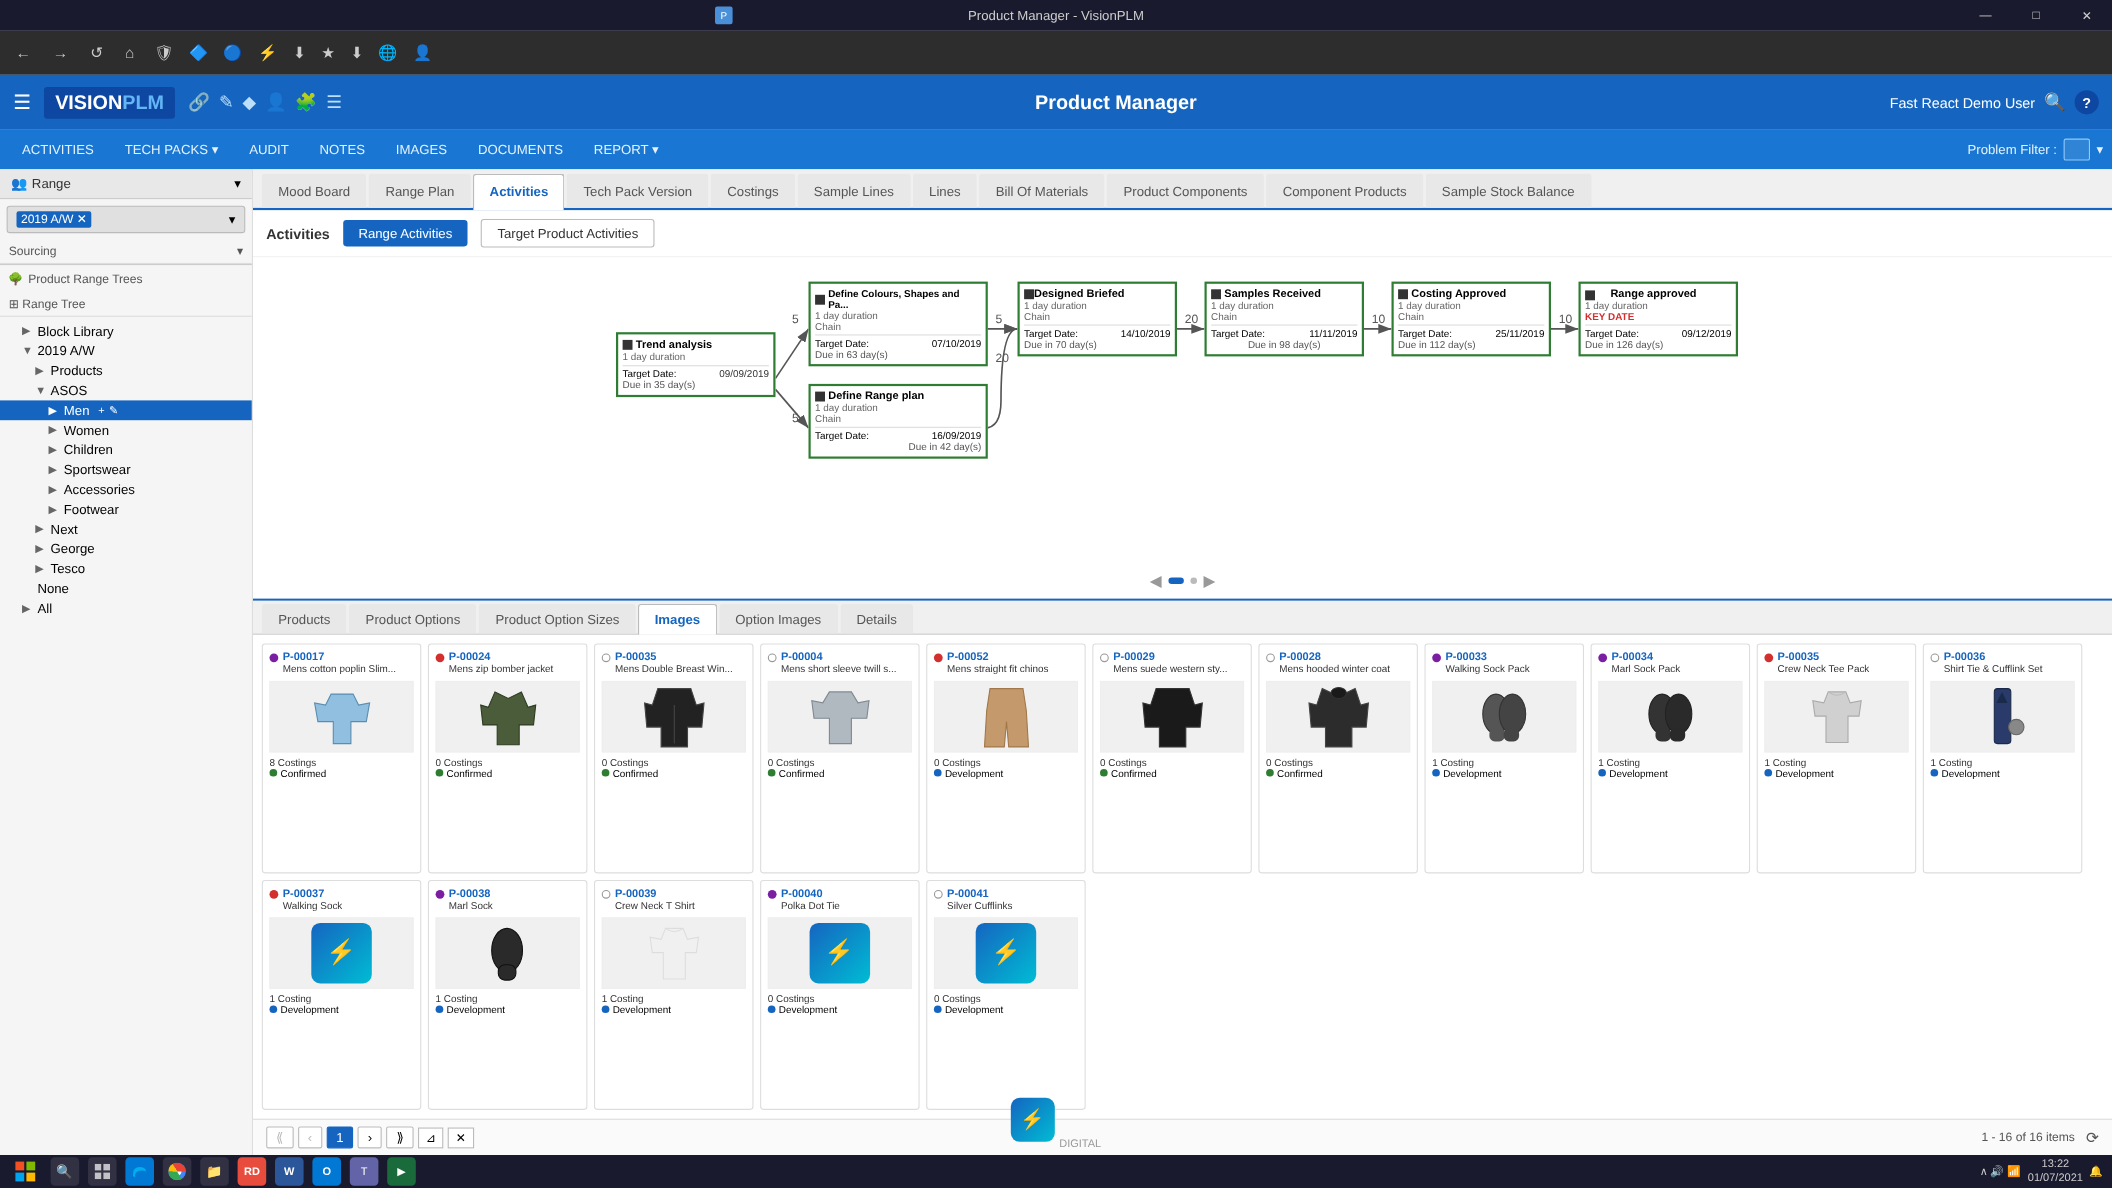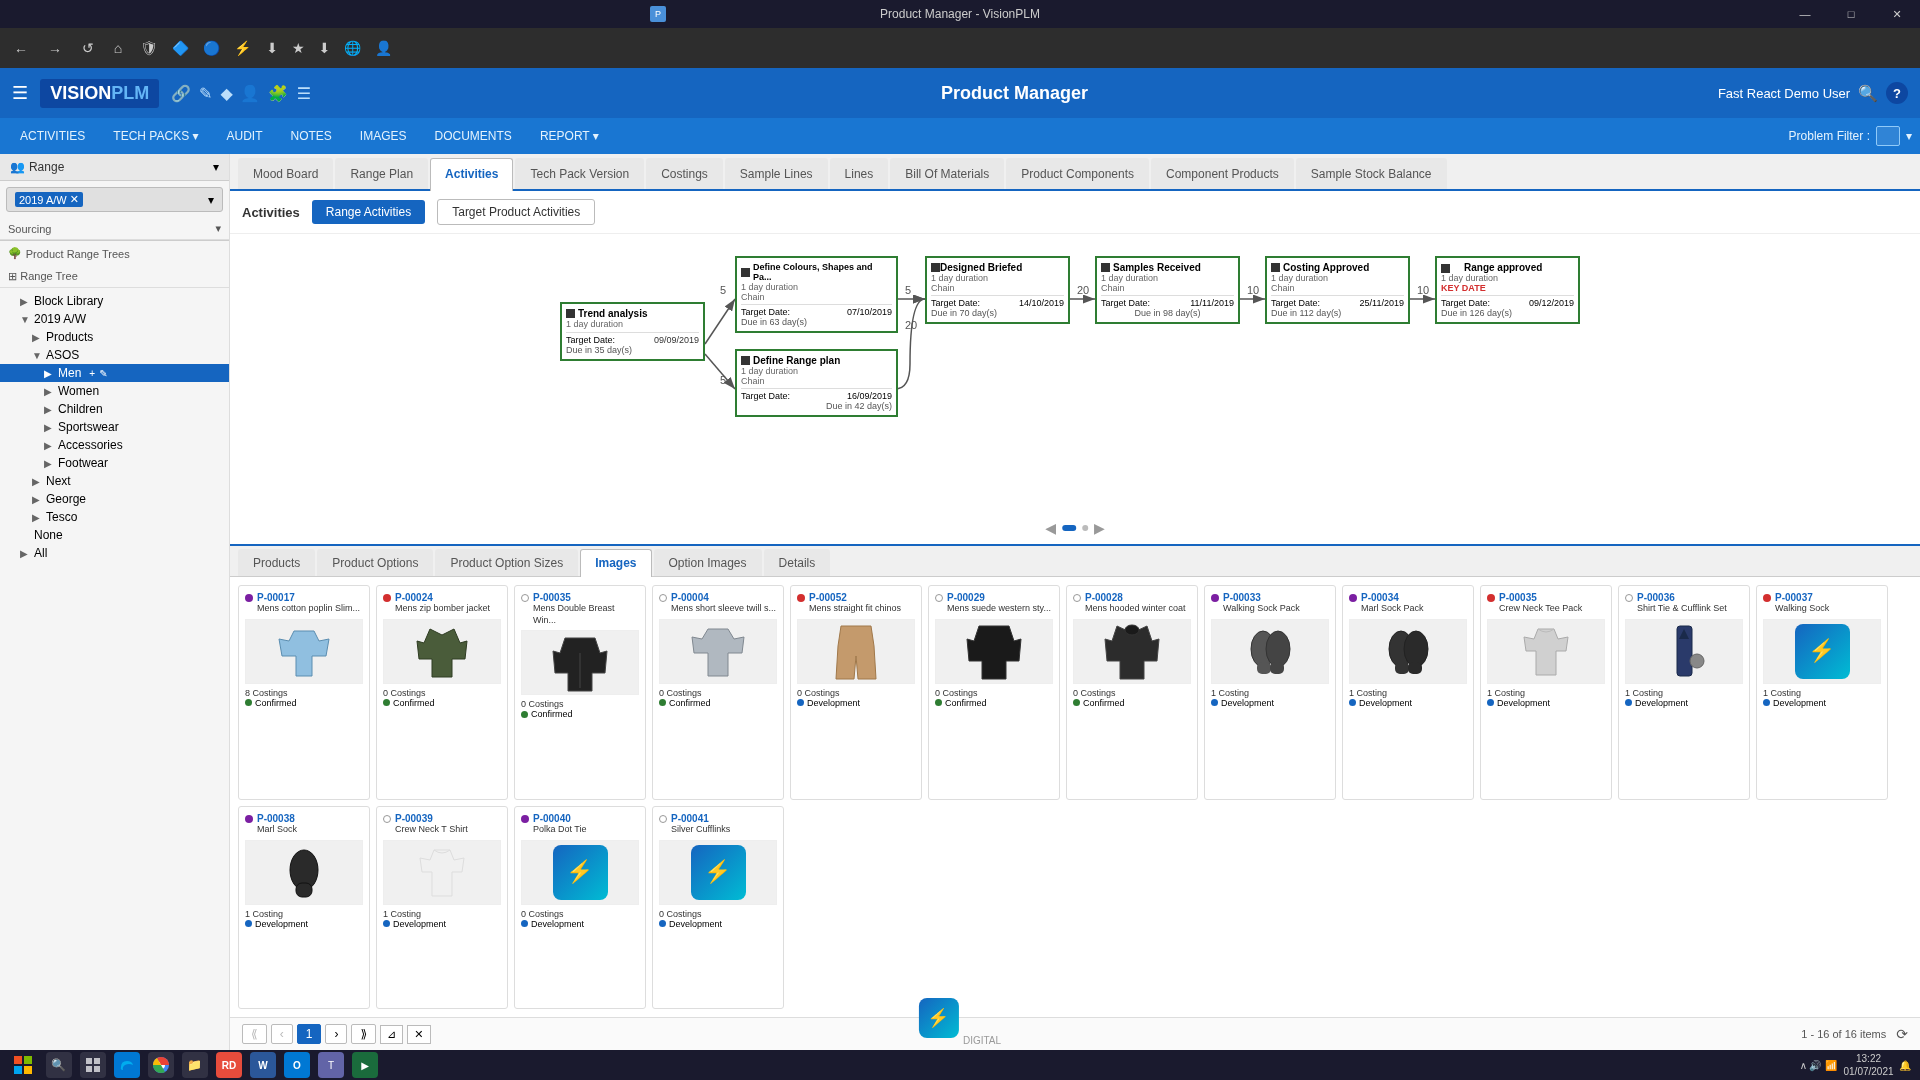--- a/index.html
+++ b/index.html
@@ -170,21 +170,21 @@
       border-bottom: none;
       border-radius: 3px 3px 0 0;
       background: #e8e8e8;
       margin-top: 3px;
     }
     .bottom-tab.active { background: white; color: #1565c0; border-color: #bbb; font-weight: bold; margin-bottom: -1px; z-index: 1; }
 
     
     .product-grid { display: flex; flex-wrap: wrap; padding: 8px; gap: 6px; overflow-y: auto; flex: 1; }
     .product-card {
-      width: 132px;
+      width: 145px;
       border: 1px solid #ddd;
       background: white;
       border-radius: 3px;
       padding: 6px;
       font-size: 10px;
     }
     .product-card .card-header { display: flex; align-items: flex-start; gap: 4px; margin-bottom: 4px; }
     .product-card .card-dot { width: 8px; height: 8px; border-radius: 50%; margin-top: 2px; flex-shrink: 0; }
     .product-card .card-dot.purple { background: #7b1fa2; }
     .product-card .card-dot.red { background: #d32f2f; }

